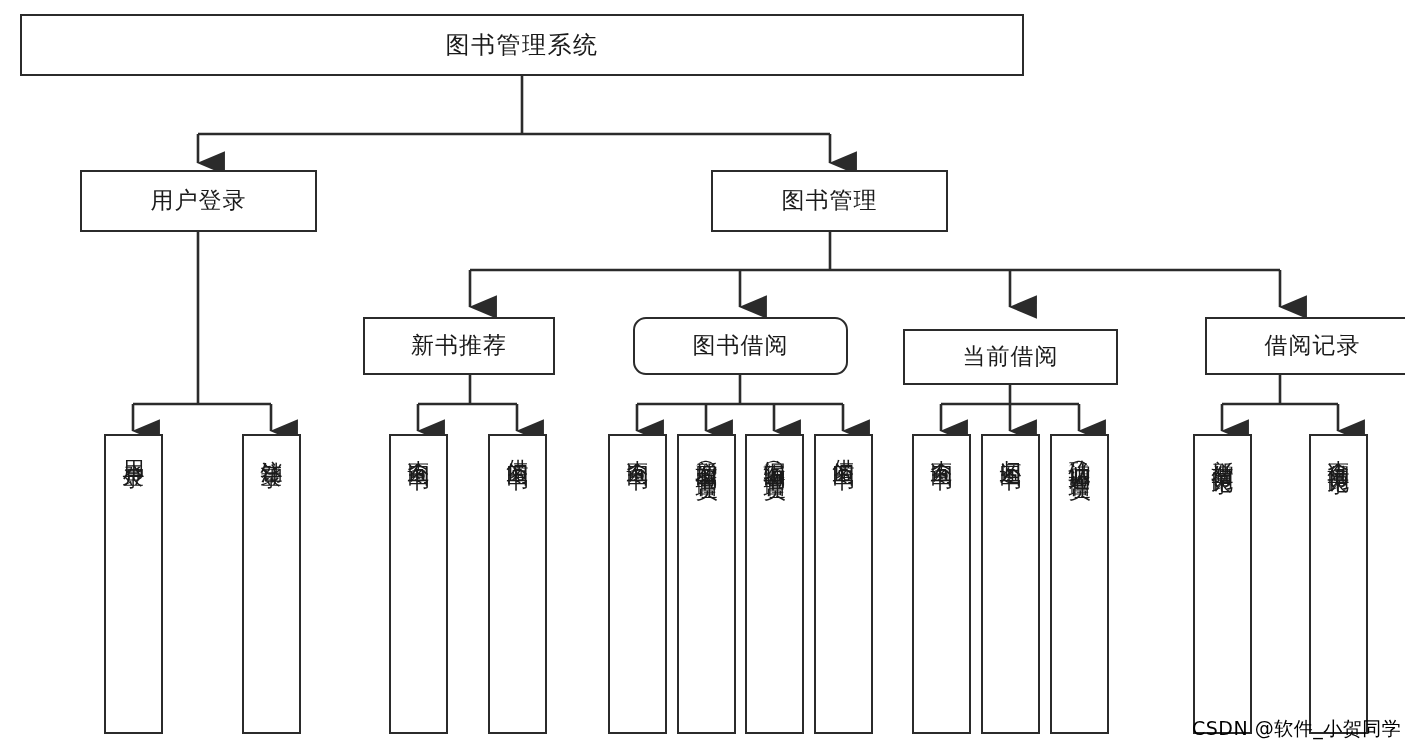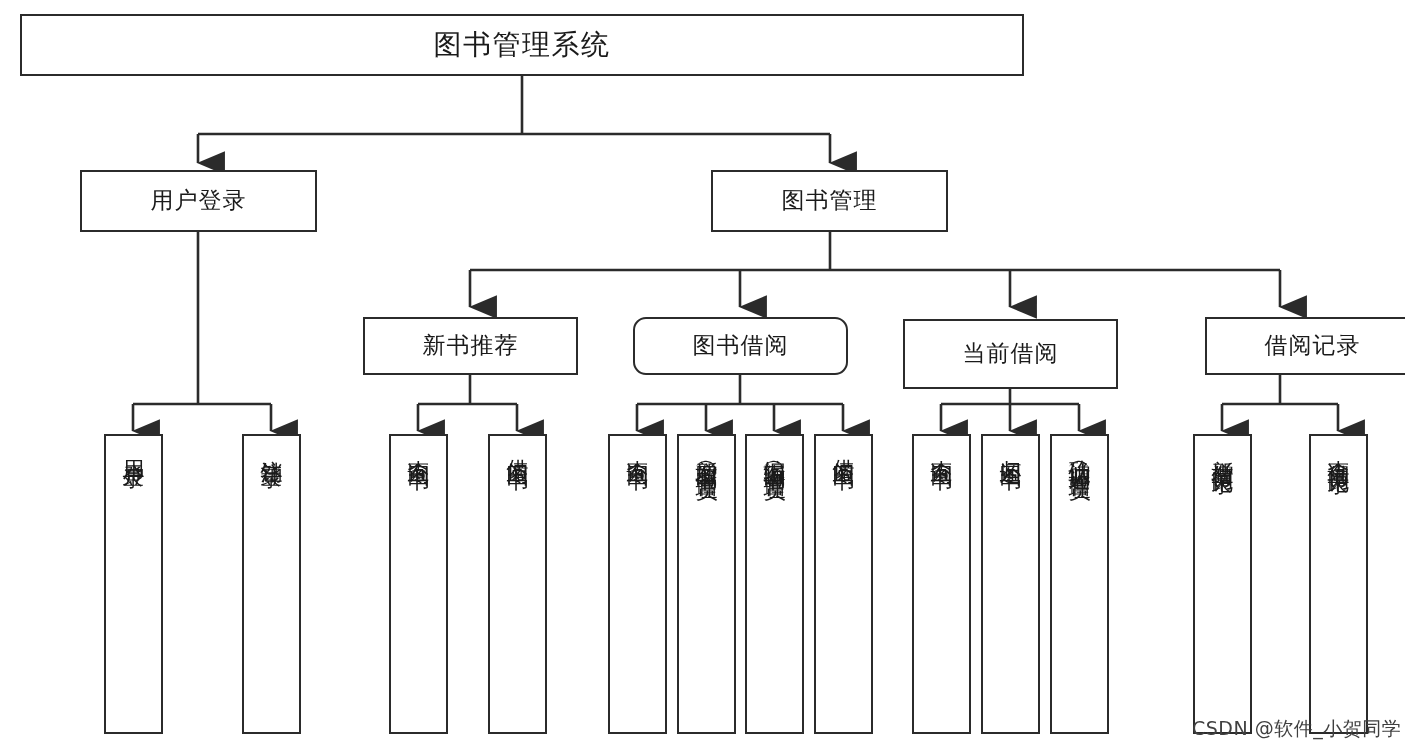--- a/index.html
+++ b/index.html
@@ -41,40 +41,40 @@
     text-align: center;
     line-height: 1.18;
     white-space: pre;
   }
   
   .node.horiz .label {
     font-size: 23px;
     letter-spacing: 1px;
   }
   .node.root .label {
-    font-size: 28px;
+    font-size: 24px;
     letter-spacing: 1.5px;
   }
   
   .node.vert {
     align-items: flex-start;
     justify-content: center;
     padding-top: 6px;
   }
   .node.vert .label {
     writing-mode: vertical-rl;
     text-orientation: upright;
     font-size: 22px;
     letter-spacing: 3px;
     line-height: 1;
   }
   .watermark {
     position: absolute;
     font-size: 19px;
-    color: #404040;
+    color: #000000;
     white-space: nowrap;
     letter-spacing: 0.5px;
     font-family: "DejaVu Sans", "Liberation Sans", sans-serif;
   }
 </style>
 </head>
 <body>
 
 <div id="canvas">
 
@@ -134,27 +134,27 @@
     <span class="label">图书管理系统</span>
   </div>
 
   <div class="node horiz" style="left:80px; top:170px; width:237px; height:62px;">
     <span class="label">用户登录</span>
   </div>
   <div class="node horiz" style="left:711px; top:170px; width:237px; height:62px;">
     <span class="label">图书管理</span>
   </div>
 
-  <div class="node horiz" style="left:363px; top:317px; width:215px; height:58px;">
+  <div class="node horiz" style="left:363px; top:317px; width:192px; height:58px;">
     <span class="label">新书推荐</span>
   </div>
   <div class="node horiz" style="left:633px; top:317px; width:215px; height:58px;border-radius:13px;">
     <span class="label">图书借阅</span>
   </div>
-  <div class="node horiz" style="left:903px; top:319px; width:215px; height:70px;">
+  <div class="node horiz" style="left:903px; top:329px; width:215px; height:56px;">
     <span class="label">当前借阅</span>
   </div>
   <div class="node horiz" style="left:1173px; top:317px; width:215px; height:58px;margin-left:32px;">
     <span class="label">借阅记录</span>
   </div>
 
   <div class="node vert" style="left:104px; top:434px; width:59px; height:300px;">
     <span class="label">用户登录</span>
   </div>
   <div class="node vert" style="left:242px; top:434px; width:59px; height:300px;">

